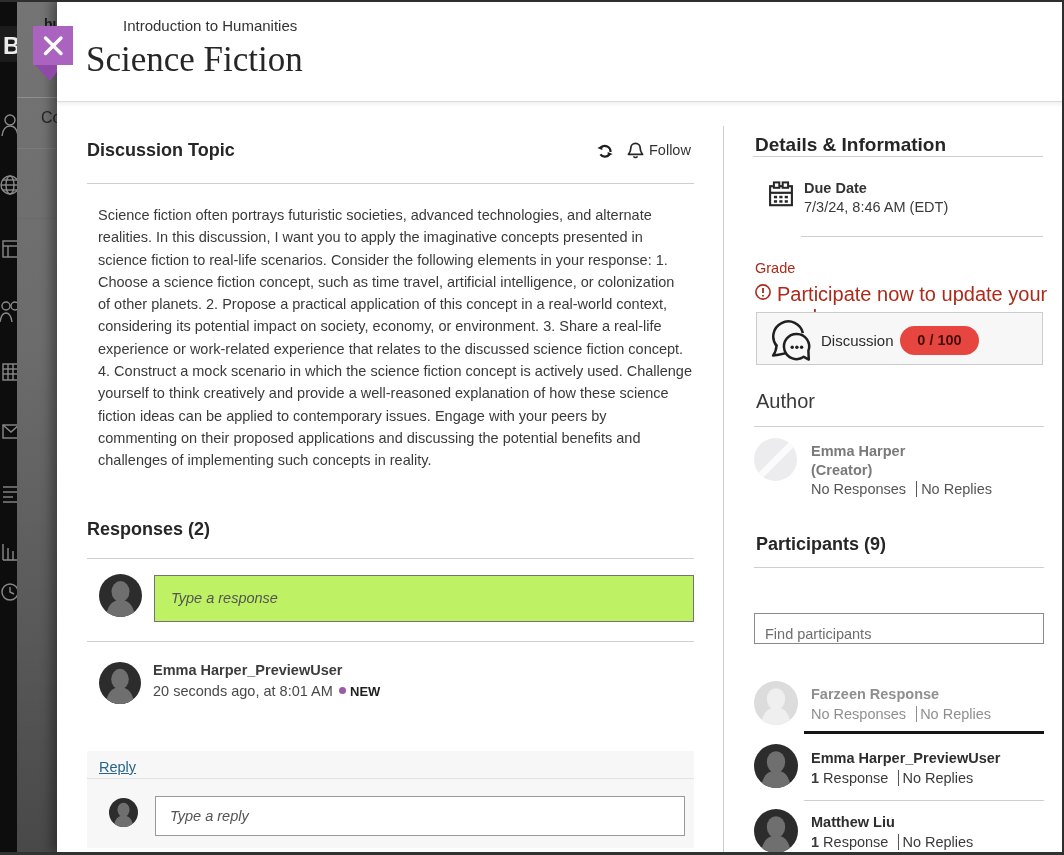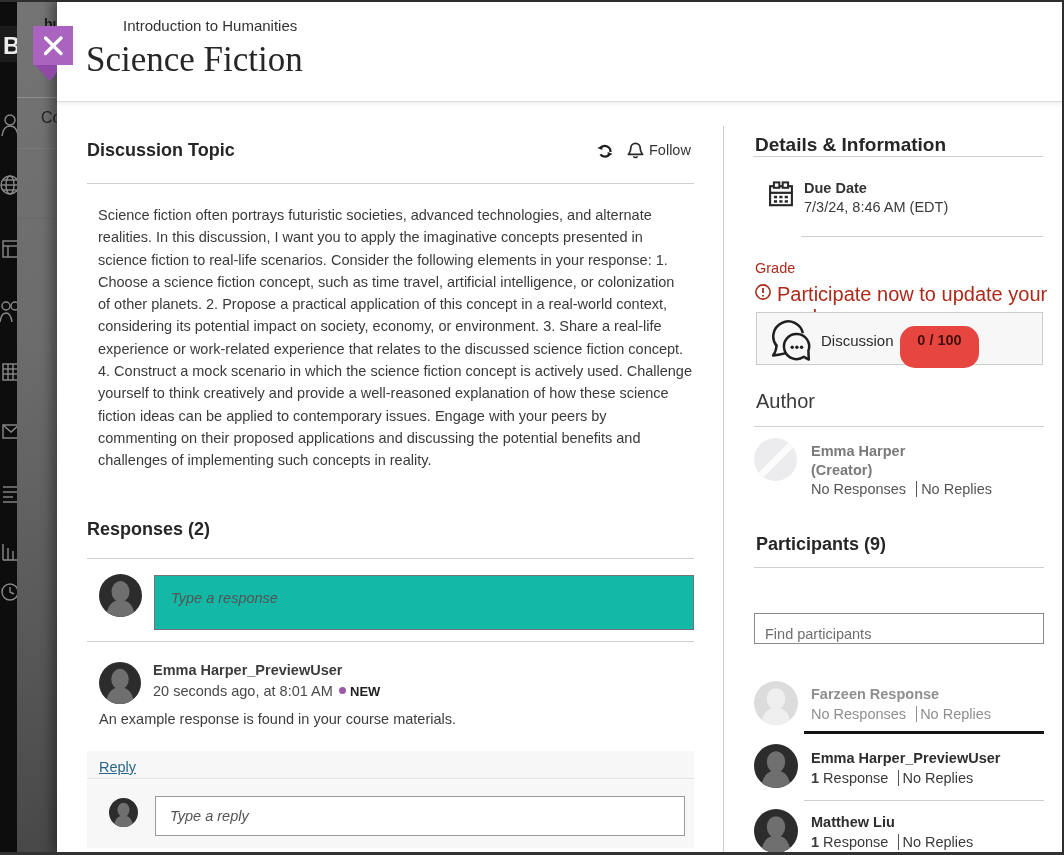--- a/index.html
+++ b/index.html
@@ -100,21 +100,21 @@
         <clipPath id="c1">
           <circle cx="22" cy="22" r="22"></circle>
         </clipPath>
       </defs>
       <circle cx="22" cy="22" r="22" fill="#2c2c2c"></circle>
       <g fill="#6f6f6f" clip-path="url(#c1)">
         <ellipse cx="22" cy="18" rx="9.2" ry="10.8"></ellipse>
         <path d="M22 26.5 C14 26.5 8.5 31.5 7.2 44 L36.8 44 C35.5 31.5 30 26.5 22 26.5 Z"></path>
       </g>
     </svg>
-  <div class="abs" style="left:97px;top:575px;width:540px;height:55px;border:1px solid #737373;background:#14b8a6;">
+  <div class="abs" style="left:97px;top:575px;width:540px;height:47px;border:1px solid #737373;background:#bef264;">
     <span class="abs ph" style="left:16px;top:14px;font-size:14.5px;">Type a response</span>
   </div>
 
   <div class="abs sep" style="left:30px;top:641px;width:607px;"></div>
 
   <svg class="abs" style="left:42px;top:662px;" width="42" height="42" viewBox="0 0 44 44">
       <defs>
         <clipPath id="c2">
           <circle cx="22" cy="22" r="22"></circle>
         </clipPath>
@@ -122,21 +122,20 @@
       <circle cx="22" cy="22" r="22" fill="#2c2c2c"></circle>
       <g fill="#6f6f6f" clip-path="url(#c2)">
         <ellipse cx="22" cy="18" rx="9.2" ry="10.8"></ellipse>
         <path d="M22 26.5 C14 26.5 8.5 31.5 7.2 44 L36.8 44 C35.5 31.5 30 26.5 22 26.5 Z"></path>
       </g>
     </svg>
   <div class="abs" style="left:96px;top:662px;font-size:14.5px;font-weight:bold;color:#3c3c3c;">Emma Harper_PreviewUser</div>
   <div class="abs" style="left:96px;top:683px;font-size:14.5px;color:#494949;">20 seconds ago, at 8:01 AM</div>
   <div class="abs" style="left:282px;top:687px;width:7px;height:7px;border-radius:50%;background:#9b59a8;"></div>
   <div class="abs" style="left:293px;top:684px;font-size:13px;font-weight:bold;color:#1f1f1f;">NEW</div>
-  <div class="abs" style="left:42px;top:711px;font-size:14.5px;color:#3d3d3d;">An example response is found in your course materials.</div>
 
   <div class="abs" style="left:30px;top:751px;width:607px;height:97px;background:#f7f7f7;">
     <div class="abs" style="left:12px;top:8px;font-size:14.5px;"><a style="color:#27668c;text-decoration:underline;">Reply</a></div>
     <div class="abs" style="left:0;top:27px;width:607px;height:1px;background:#e3e3e3;"></div>
   </div>
   <svg class="abs" style="left:52px;top:798px;" width="29" height="29" viewBox="0 0 44 44">
       <defs>
         <clipPath id="c3">
           <circle cx="22" cy="22" r="22"></circle>
         </clipPath>
@@ -183,21 +182,21 @@
     <path d="M6.8 26.1 A15 15 0 1 1 32.9 13.1" stroke-width="2.5"></path>
     <path d="M6.6 25.5 C6.2 29.5 5.2 32.8 3.1 35.5 C7.0 35.2 11.0 34.4 15.0 33.4" stroke-width="2.5" stroke-linejoin="round" stroke-linecap="round"></path>
     <path d="M33.8 36.8 A12.6 12.6 0 1 1 38.4 30.8 L 38.8 39.6 Z" stroke-width="2.5" stroke-linejoin="round" fill="#f7f7f7"></path>
     <g fill="#1f1f1f" stroke="none">
       <circle cx="22.2" cy="27.3" r="1.7"></circle>
         <circle cx="26.9" cy="27.3" r="1.7"></circle>
         <circle cx="31.6" cy="27.3" r="1.7"></circle>
     </g>
   </svg>
   <div class="abs" style="left:764px;top:332px;font-size:15px;color:#2b2b2b;">Discussion</div>
-  <div class="abs" style="left:843px;top:326px;width:79px;height:42px;border-radius:15px;background:#e64540;text-align:center;line-height:29px;font-size:14.5px;font-weight:bold;color:#44100d;">0 / 100</div>
+  <div class="abs" style="left:843px;top:326px;width:79px;height:29px;border-radius:15px;background:#e64540;text-align:center;line-height:29px;font-size:14.5px;font-weight:bold;color:#44100d;">0 / 100</div>
   <div class="abs" style="left:699px;top:390px;font-size:20px;color:#3a3a3a;">Author</div>
   <div class="abs sep" style="left:697px;top:426px;width:290px;"></div>
   <svg class="abs" style="left:697px;top:438px;" width="43" height="43" viewBox="0 0 44 44">
       <defs>
         <clipPath id="c4">
           <circle cx="22" cy="22" r="22"></circle>
         </clipPath>
       </defs>
       <circle cx="22" cy="22" r="22" fill="#ececee"></circle>
       <g stroke="#fbfbfb" stroke-width="7" clip-path="url(#c4)">

